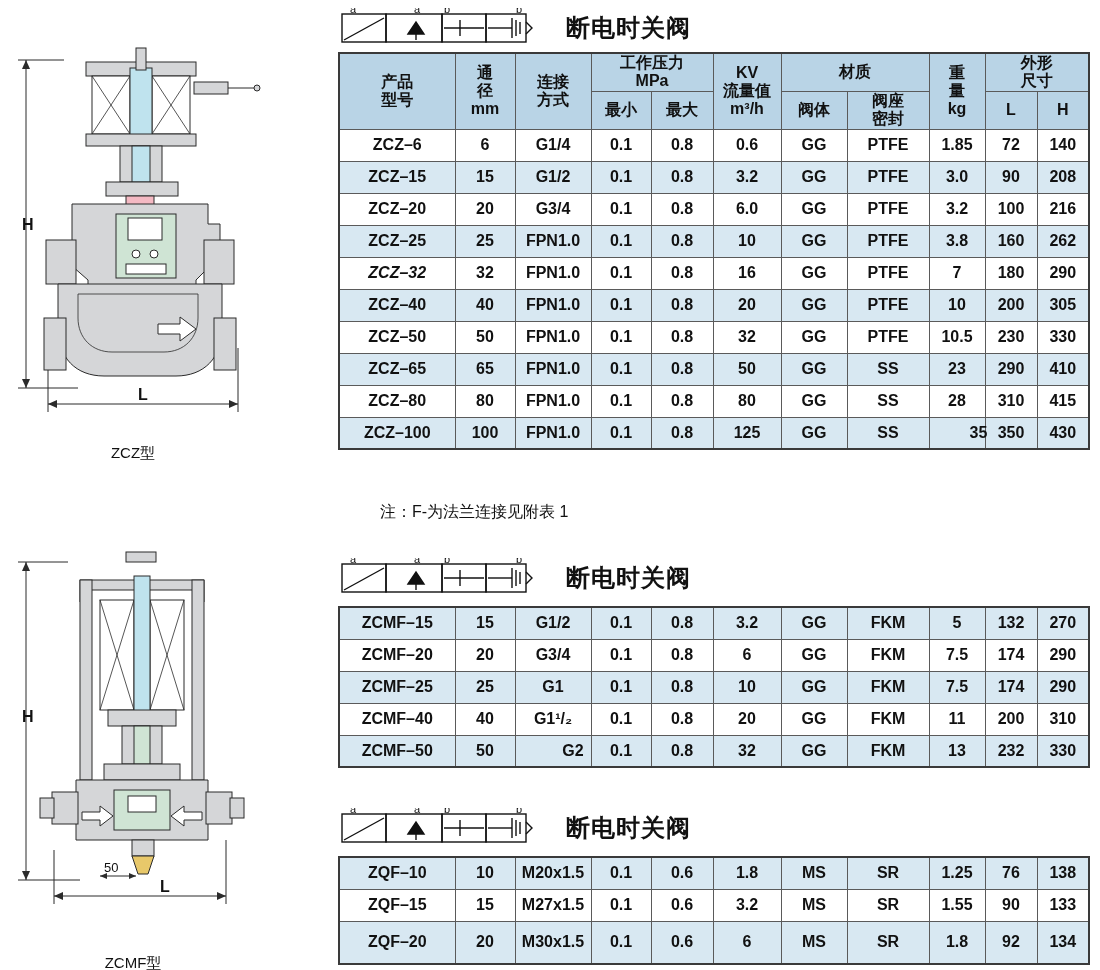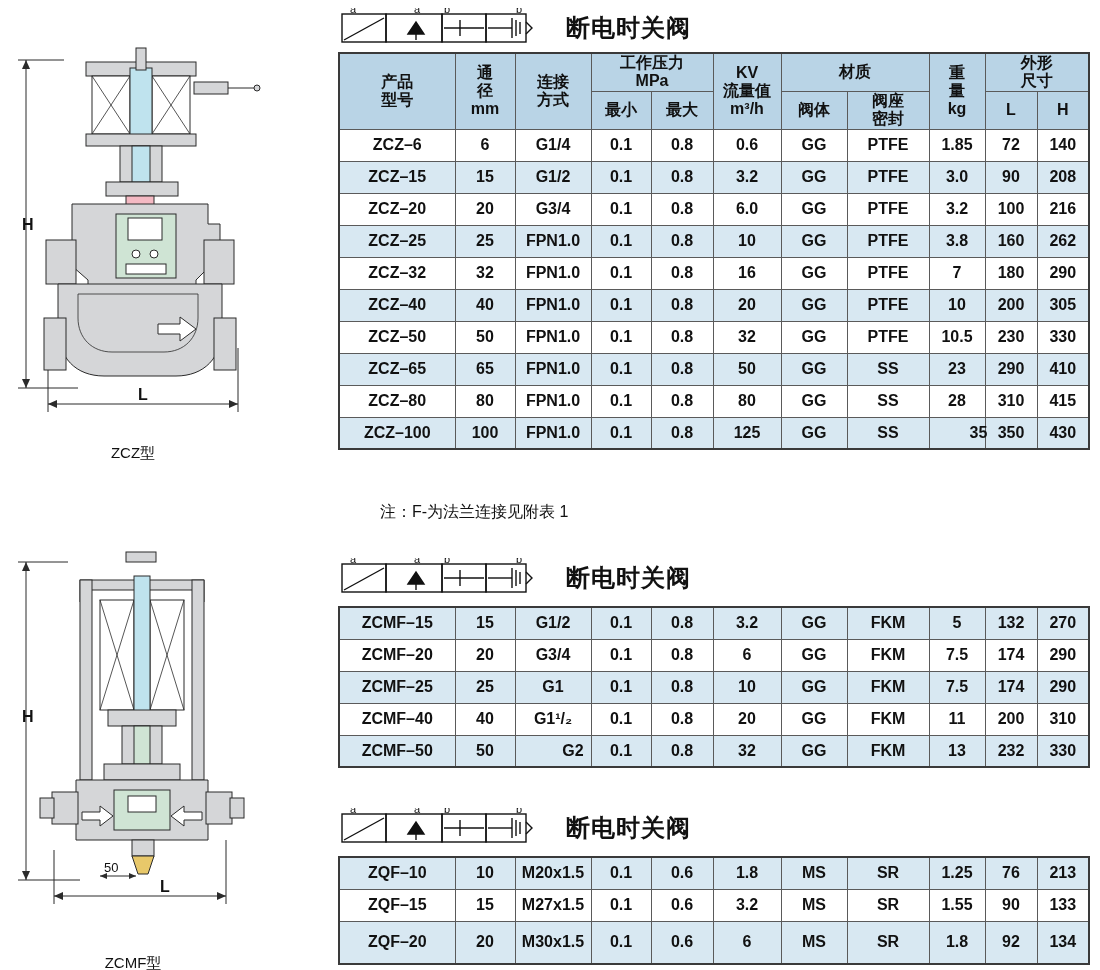--- a/index.html
+++ b/index.html
@@ -278,21 +278,21 @@
           <td style="height: 32px;">0.1</td>
           <td style="height: 32px;">0.8</td>
           <td style="height: 32px;">10</td>
           <td style="height: 32px;">GG</td>
           <td style="height: 32px;">PTFE</td>
           <td style="height: 32px;">3.8</td>
           <td style="height: 32px;">160</td>
           <td style="height: 32px;">262</td>
         </tr>
         <tr>
-          <td style="height: 28px;">ZCZ–32</td>
+          <td style="height: 28px; font-style: italic;">ZCZ–32</td>
           <td style="height: 32px;">32</td>
           <td style="height: 32px;">FPN1.0</td>
           <td style="height: 32px;">0.1</td>
           <td style="height: 32px;">0.8</td>
           <td style="height: 32px;">16</td>
           <td style="height: 32px;">GG</td>
           <td style="height: 32px;">PTFE</td>
           <td style="height: 32px;">7</td>
           <td style="height: 32px;">180</td>
           <td style="height: 32px;">290</td>
@@ -583,21 +583,21 @@
           <td style="height: 32px;">ZQF–10</td>
           <td style="height: 32px;">10</td>
           <td style="height: 28px;">M20x1.5</td>
           <td style="height: 32px;">0.1</td>
           <td style="height: 32px;">0.6</td>
           <td style="height: 32px;">1.8</td>
           <td style="height: 32px;">MS</td>
           <td style="height: 32px;">SR</td>
           <td style="height: 32px;">1.25</td>
           <td style="height: 32px;">76</td>
-          <td style="height: 32px;">213</td>
+          <td style="height: 32px;">138</td>
         </tr>
         <tr>
           <td style="height: 32px;">ZQF–15</td>
           <td style="height: 32px;">15</td>
           <td style="height: 32px;">M27x1.5</td>
           <td style="height: 32px;">0.1</td>
           <td style="height: 32px;">0.6</td>
           <td style="height: 32px;">3.2</td>
           <td style="height: 32px;">MS</td>
           <td style="height: 32px;">SR</td>

